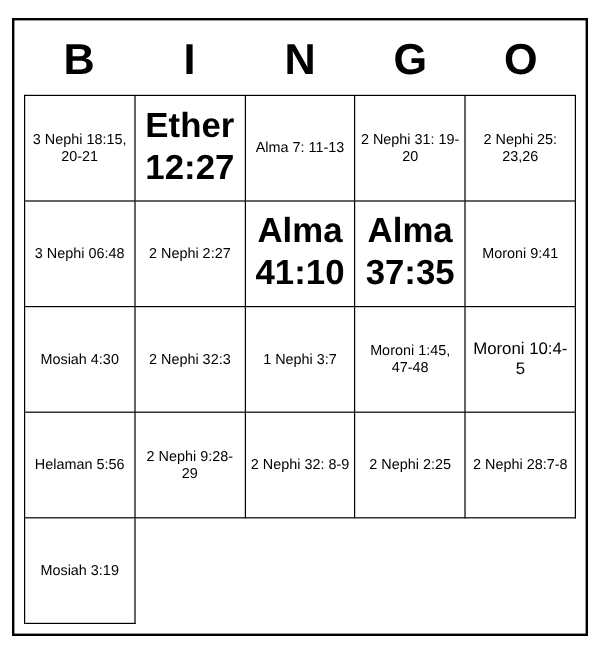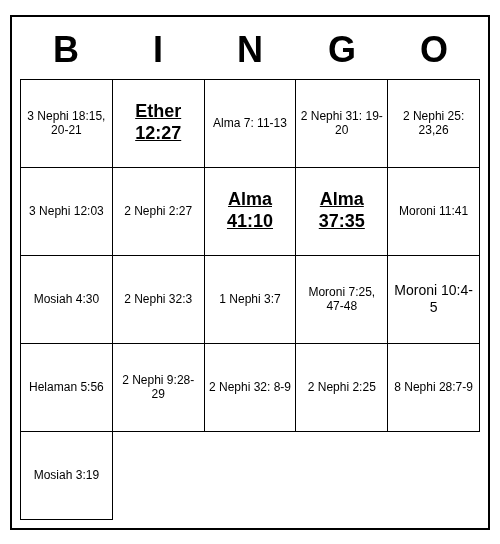--- a/index.html
+++ b/index.html
@@ -47,23 +47,22 @@
       display: flex;
       justify-content: center;
       align-items: center;
       text-align: center;
       padding: 4px;
       min-height: 88px;
       line-height: 1.2;
     }
 
     .bingo-cell.large-text {
-      font-size: 18px;
+      font-size: 29px;
       font-weight: bold;
-      text-decoration: underline;
     }
 
     .bingo-cell.medium-text {
       font-size: 14px;
     }
 
     .bingo-cell.small-text {
       font-size: 12px;
     }
   </style>
@@ -79,30 +78,30 @@
       <div class="bingo-header-cell">G</div>
       <div class="bingo-header-cell">O</div>
     </div>
   <div class="bingo-grid">
 
   <div class="bingo-cell small-text">3 Nephi 18:15, 20-21</div>
       <div class="bingo-cell large-text">Ether 12:27</div>
       <div class="bingo-cell small-text">Alma 7: 11-13</div>
       <div class="bingo-cell small-text">2 Nephi 31: 19-20</div>
       <div class="bingo-cell small-text">2 Nephi 25: 23,26</div>
-      <div class="bingo-cell small-text">3 Nephi 12:03</div>
+      <div class="bingo-cell small-text">3 Nephi 06:48</div>
       <div class="bingo-cell small-text">2 Nephi 2:27</div>
       <div class="bingo-cell large-text">Alma 41:10</div>
       <div class="bingo-cell large-text">Alma 37:35</div>
-      <div class="bingo-cell small-text">Moroni 11:41</div>
+      <div class="bingo-cell small-text">Moroni 9:41</div>
       <div class="bingo-cell small-text">Mosiah 4:30</div>
       <div class="bingo-cell small-text">2 Nephi 32:3</div>
       <div class="bingo-cell small-text">1 Nephi 3:7</div>
-      <div class="bingo-cell small-text">Moroni 7:25, 47-48</div>
+      <div class="bingo-cell small-text">Moroni 1:45, 47-48</div>
       <div class="bingo-cell medium-text">Moroni 10:4-5</div>
       <div class="bingo-cell small-text">Helaman 5:56</div>
       <div class="bingo-cell small-text">2 Nephi 9:28-29</div>
       <div class="bingo-cell small-text">2 Nephi 32: 8-9</div>
       <div class="bingo-cell small-text">2 Nephi 2:25</div>
-      <div class="bingo-cell small-text">8 Nephi 28:7-9</div>
+      <div class="bingo-cell small-text">2 Nephi 28:7-8</div>
       <div class="bingo-cell small-text">Mosiah 3:19</div>
     </div>
 </div>
 
 </body></html>

